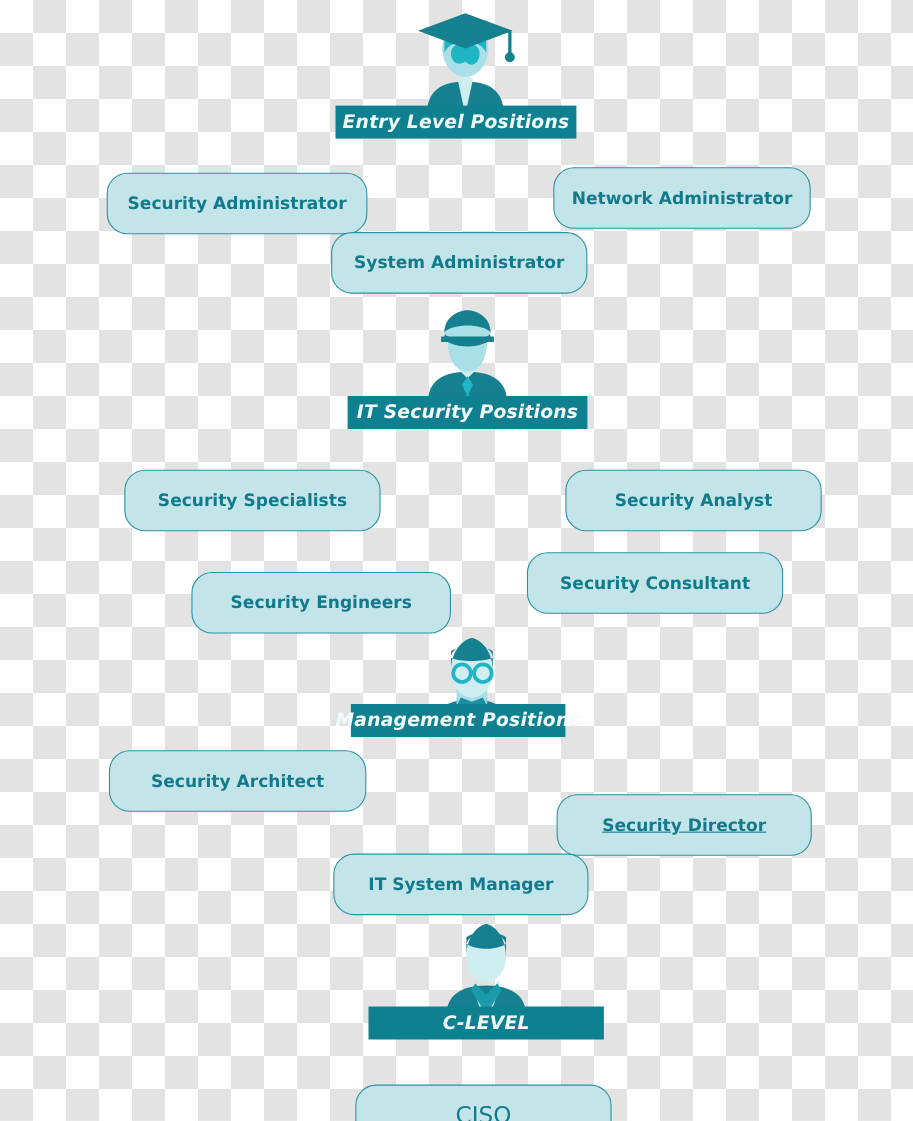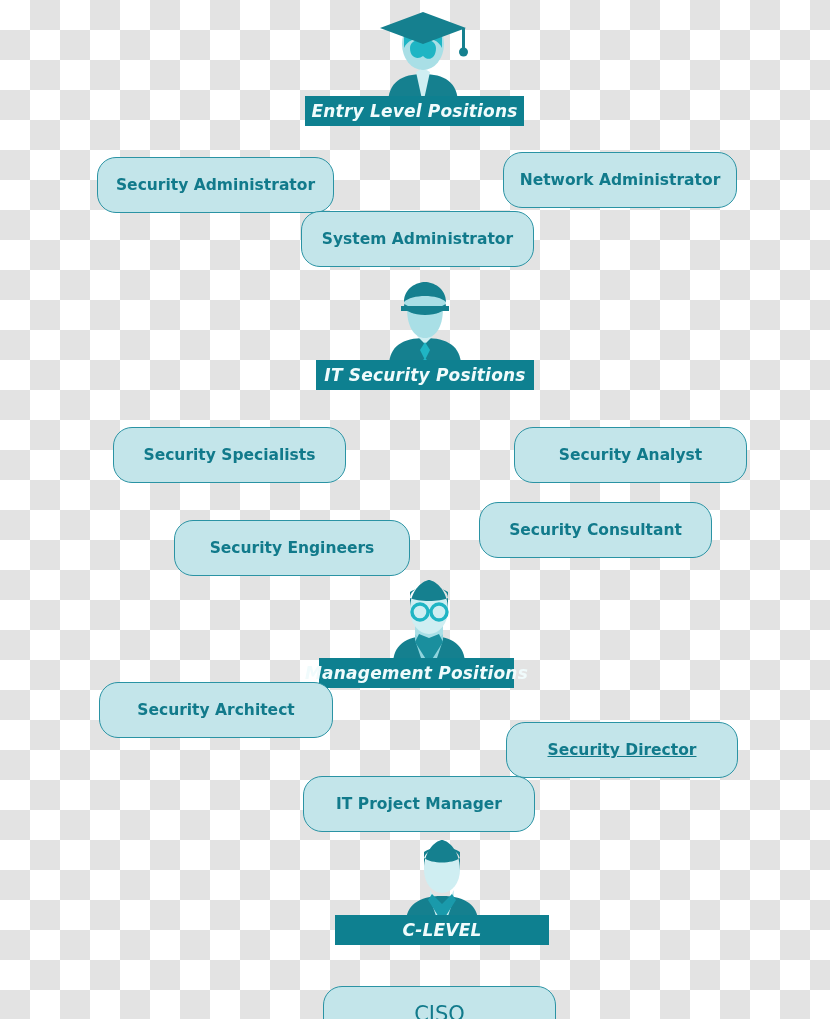--- a/index.html
+++ b/index.html
@@ -120,27 +120,27 @@
       <path d="M30 58 L44 74 L58 58 L58 64 L50 88 L38 88 L30 64 Z" fill="#8fd4dd"></path>
       <path d="M44 62 L54 58 L58 66 L44 88 L30 66 L34 58 Z" fill="#1a8f9e"></path>
       <ellipse cx="44" cy="34" rx="19" ry="24" fill="#cfeef2"></ellipse>
       <path d="M25 34 C25 12 40 4 44 4 C48 4 63 12 63 34 L63 22 C55 26 33 26 25 22 Z" fill="#15808f"></path>
       <path d="M25 22 C25 6 63 6 63 22 L63 16 C55 10 33 10 25 16 Z" fill="#15808f"></path>
       <circle cx="35" cy="36" r="8" fill="none" stroke="#1fb5c4" stroke-width="3.4"></circle>
       <circle cx="54" cy="36" r="8" fill="none" stroke="#1fb5c4" stroke-width="3.4"></circle>
       <line x1="43" y1="35" x2="46" y2="35" stroke="#1fb5c4" stroke-width="3.4"></line>
     </svg>
 
-    <div class="banner" style="left:319px;top:658px;width:195px;">Management Positions</div>
+    <div class="banner" style="left:319px;top:640px;width:195px;">Management Positions</div>
 
     <div class="pill" style="left:99px;top:682px;width:234px;">Security Architect</div>
 
     <div class="pill" style="left:506px;top:722px;width:232px;text-decoration:underline;">Security Director</div>
 
-    <div class="pill" style="left:303px;top:776px;width:232px;">IT Project Manager</div>
+    <div class="pill" style="left:303px;top:776px;width:232px;">IT System Manager</div>
   </div>
 
   <div class="level">
 
     <svg class="figure" style="left:400px;top:838px;" width="84" height="84" viewBox="0 0 84 84">
       <path d="M6 84 C6 68 18 58 42 58 C66 58 78 68 78 84 Z" fill="#15808f"></path>
       <path d="M30 52 L42 72 L54 52 L54 60 L46 84 L38 84 L30 60 Z" fill="#cfeef2"></path>
       <path d="M42 66 L52 56 L56 62 L42 84 L28 62 L32 56 Z" fill="#1a9aab"></path>
       <ellipse cx="42" cy="32" rx="18" ry="23" fill="#cfeef2"></ellipse>
       <path d="M24 32 C24 10 38 2 42 2 C46 2 60 10 60 32 L60 20 C52 26 32 26 24 20 Z" fill="#15808f"></path>

